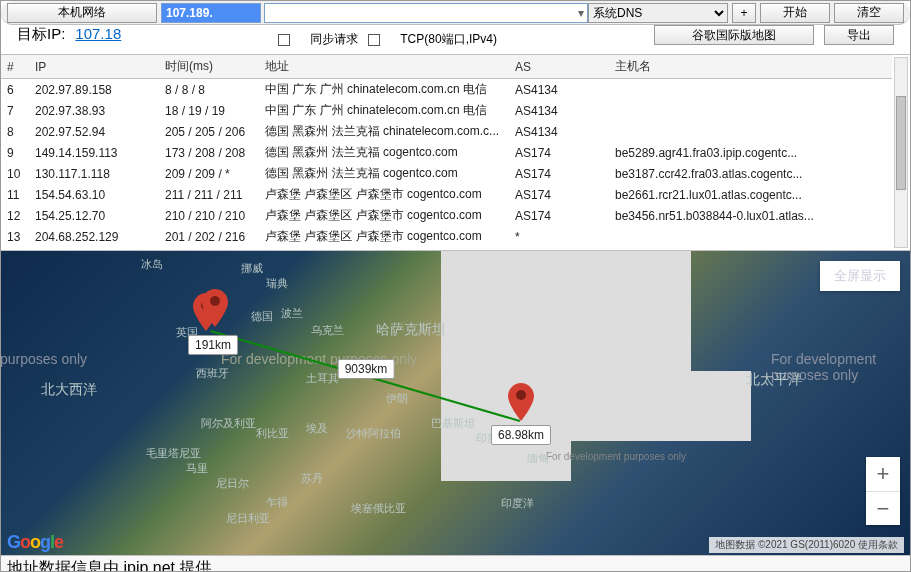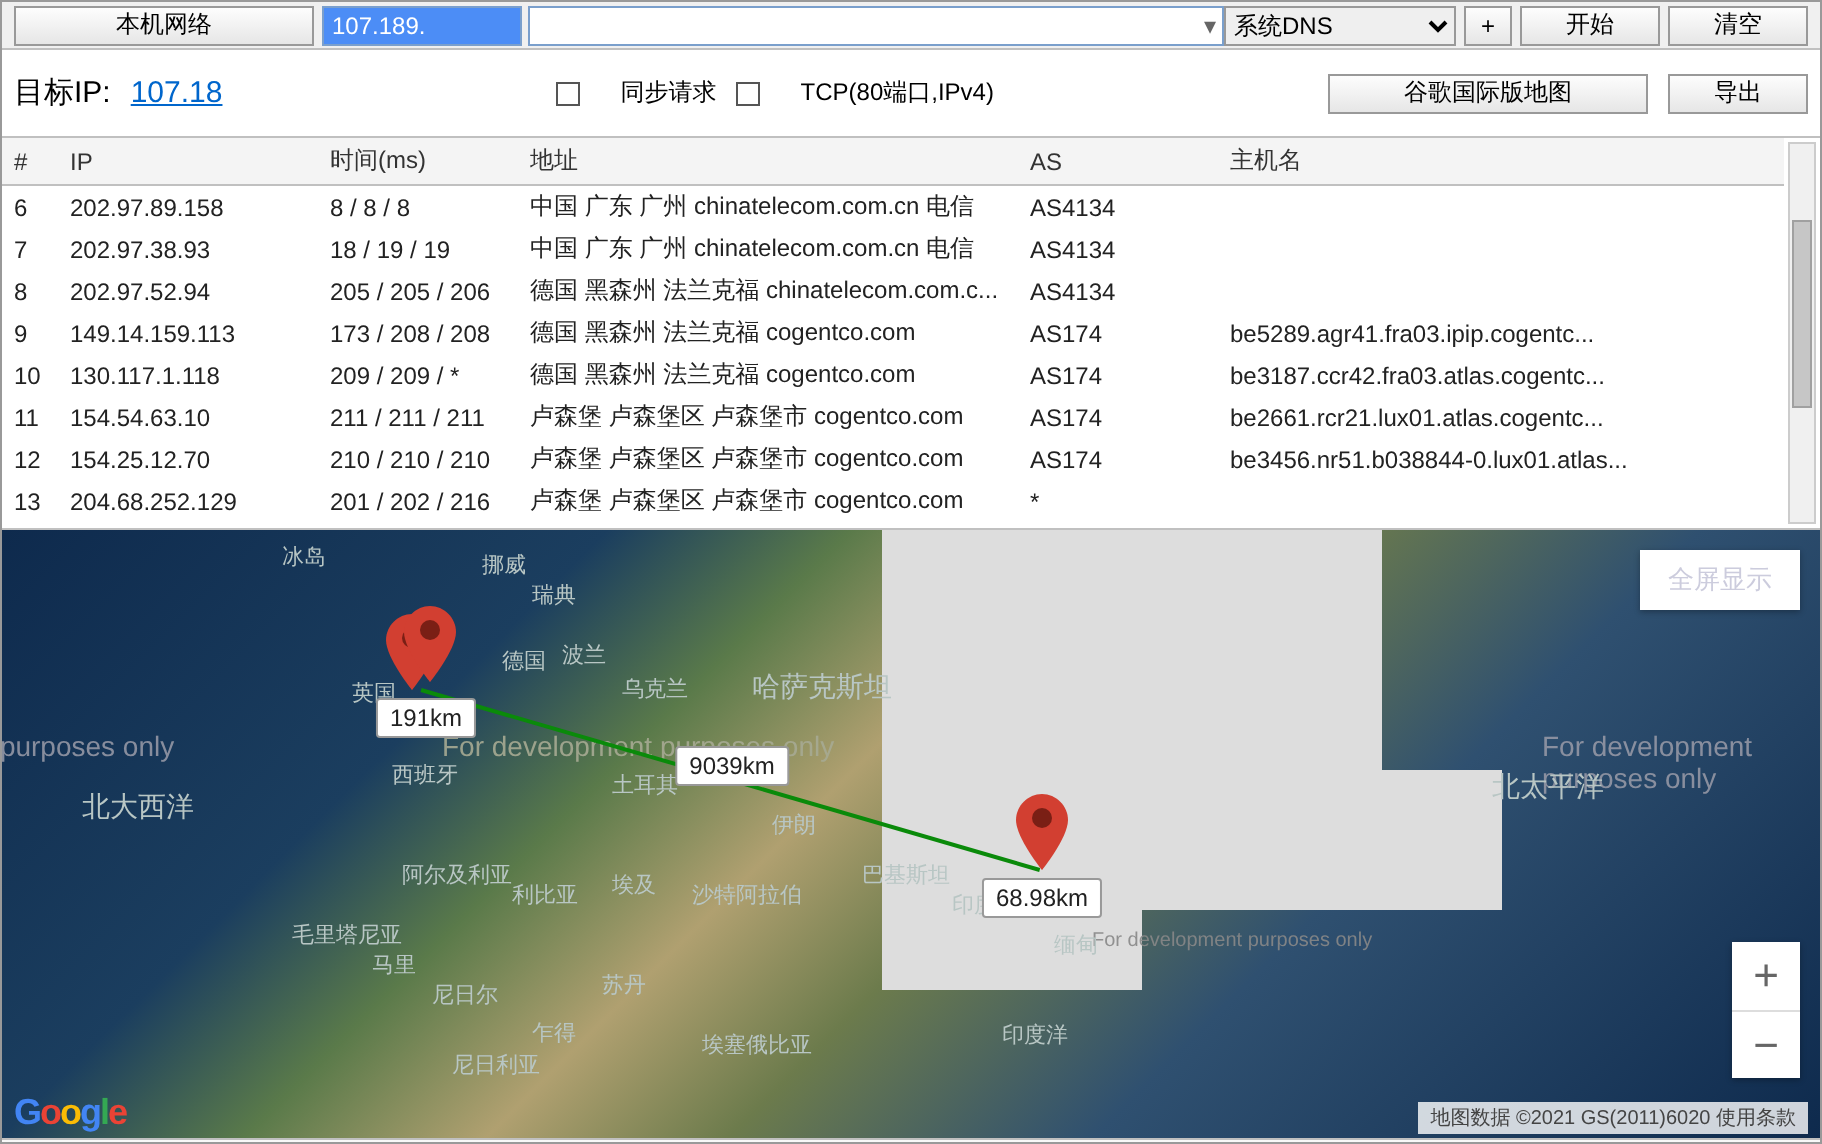--- a/index.html
+++ b/index.html
@@ -16,20 +16,21 @@
 
   
   .toolbar {
     display: flex;
     align-items: center;
     height: 24px;
     padding: 2px 6px;
     gap: 4px;
     background: #f0f0f0;
     border-bottom: 1px solid #c0c0c0;
+    border-radius: 12px;
   }
   .tb-btn {
     height: 20px;
     border: 1px solid #999;
     background: linear-gradient(#fdfdfd, #e6e6e6);
     font-size: 12px;
     padding: 0 8px;
     cursor: pointer;
   }
   .ip-input {
@@ -38,23 +39,22 @@
     background: #fff;
     padding: 0 4px;
     font-size: 12px;
   }
   .ip-input.selected { background: #4c8df6; color: #fff; }
   .combo { height: 20px; font-size: 12px; border: 1px solid #999; }
 
   
   .subbar {
     display: flex;
-    align-items: center;
-    height: 44px;
-    padding: 0 6px;
+    height: 30px;
+    padding: 0 16px;
     gap: 10px;
     border-bottom: 1px solid #c0c0c0;
   }
   .target-label { font-size: 15px; white-space: nowrap; }
   .target-ip {
     font-size: 15px;
     color: #0066cc;
     text-decoration: underline;
     cursor: pointer;
   }
@@ -222,27 +222,27 @@
     background: #f8f8f8;
     border-top: 1px solid #c0c0c0;
   }
 </style>
 </head>
 <body>
 
 <div class="toolbar">
   <button class="tb-btn" style="width:150px">本机网络</button>
 
-  <input class="ip-input selected" style="width: 100px;" value="107.189.">
+  <input class="ip-input selected" style="width: 100px; font-weight: bold;" value="107.189.">
 
   <input class="ip-input" style="flex: 1 1 0%; margin-left: -1px;">
 
   <span style="margin-left:-14px;color:#666;pointer-events:none">▾</span>
 
-  <select class="combo" style="width:116px">
+  <select class="combo" style="width:140px">
     <option>系统DNS</option>
   </select>
 
   <button class="tb-btn" style="width:24px;padding:0">+</button>
 
   <button class="tb-btn" style="width:70px">开始</button>
 
   <button class="tb-btn" style="width:70px">清空</button>
 </div>
 

